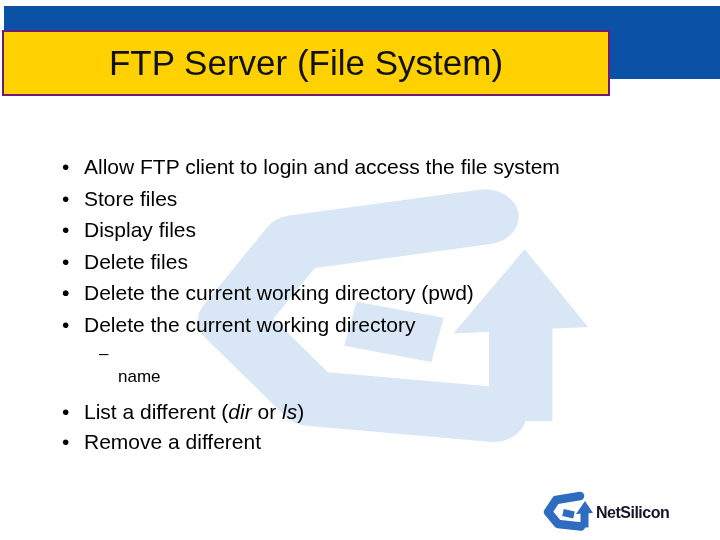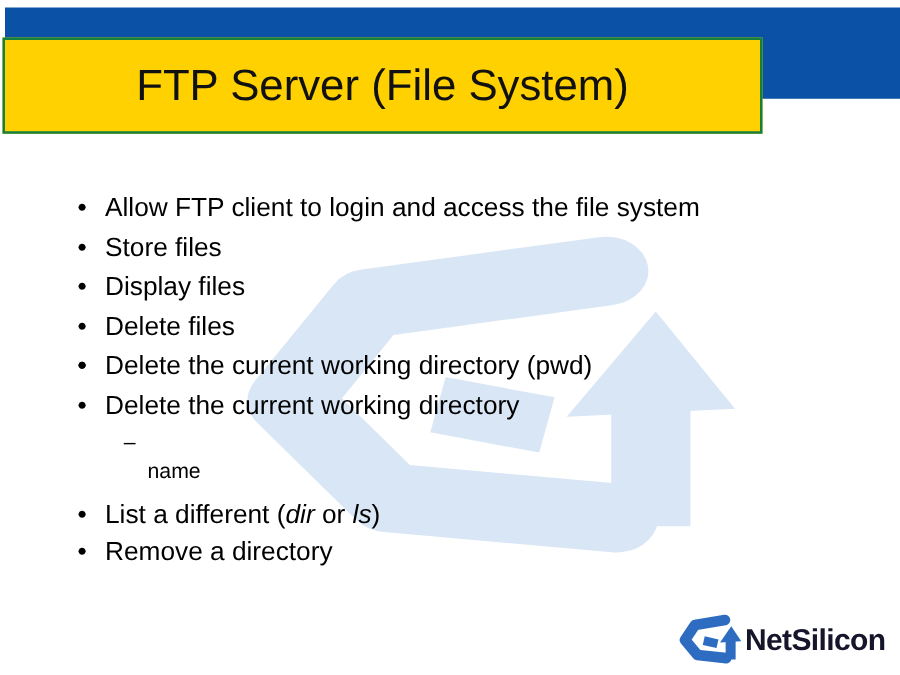--- a/index.html
+++ b/index.html
@@ -14,22 +14,22 @@
   body{font-family:"Liberation Sans","DejaVu Sans",sans-serif;background:#666;}
   .slide{
     position:relative;width:720px;height:540px;background:#ffffff;
     overflow:hidden;margin:0 auto;
   }
   .top-bar{
     position:absolute;left:4px;top:6px;width:716px;height:73px;
     background:var(--bar-blue);z-index:1;
   }
   .title-box{
-    position:absolute;left:2px;top:30px;width:608px;height:77px;
-    background:var(--title-yellow);border:2px solid #15803d;box-sizing:border-box;
+    position:absolute;left:2px;top:30px;width:608px;height:66px;
+    background:var(--title-yellow);border:2px solid #701a75;box-sizing:border-box;
     display:flex;align-items:center;justify-content:center;z-index:2;
   }
   .title-box h1{
     margin:0;font-size:35px;font-weight:400;color:#111111;
     letter-spacing:0px;white-space:nowrap;
   }
   .watermark{
     position:absolute;left:192px;top:178px;width:396px;height:298px;z-index:0;
   }
   .watermark svg{width:100%;height:100%;}
@@ -44,21 +44,21 @@
   .li.l2 .marker{left:99px;top:0;}
   
   .li:nth-child(8){margin-top:2px;}
   .li:nth-child(9){margin-top:9px;}
   .li:nth-child(9),.li:nth-child(10){line-height:30px;}
   .footer-logo{
     position:absolute;left:542px;top:490px;z-index:3;display:flex;align-items:center;
   }
   .footer-logo svg{width:52px;height:46px;display:block;}
   .brand{
-    font-size:24px;font-weight:700;color:var(--wordmark-navy);
+    font-size:16px;font-weight:700;color:var(--wordmark-navy);
     letter-spacing:-0.5px;margin-left:2px;line-height:46px;
   }
 </style>
 </head>
 <body>
 
 <div class="slide">
 
   <div class="top-bar"></div>
 
@@ -80,21 +80,21 @@
   <div class="content">
       <div class="li l1"><span class="marker">•</span><span><span>Allow FTP client to login and access the file system</span></span></div>
       <div class="li l1"><span class="marker">•</span><span><span>Store files</span></span></div>
       <div class="li l1"><span class="marker">•</span><span><span>Display files</span></span></div>
       <div class="li l1"><span class="marker">•</span><span><span>Delete files</span></span></div>
       <div class="li l1"><span class="marker">•</span></div>
       <div class="li l1"><span class="marker">•</span><span><span>Delete the current working directory (pwd)</span></span></div>
       <div class="li l1"><span class="marker">•</span><span><span>Delete the current working directory</span></span></div>
       <div class="li l2"><span class="marker">–</span><span><br><span>name</span></span></div>
       <div class="li l1"><span class="marker">•</span><span><span>List a different (</span><i>dir</i><span> or </span><i>ls</i><span>)</span></span></div>
-      <div class="li l1"><span class="marker">•</span><span><span>Remove a directory</span></span></div>
+      <div class="li l1"><span class="marker">•</span><span><span>Remove a different</span></span></div>
     </div>
 
   <div class="footer-logo">
     <svg viewBox="0 0 100 92">
       <g fill="none" stroke="var(--logo-blue)" stroke-linejoin="round" stroke-linecap="round">
         <path d="M74 12 L26 20 L10 44 L30 68 L76 73" stroke-width="17"></path>
         <path d="M40 45 L62 50" stroke-width="14" stroke-linecap="butt"></path>
         <path d="M83 75 L83 44" stroke-width="16" stroke-linecap="butt"></path>
       </g>
       <polygon points="84,22 66,48 100,46" fill="var(--logo-blue)"></polygon>

